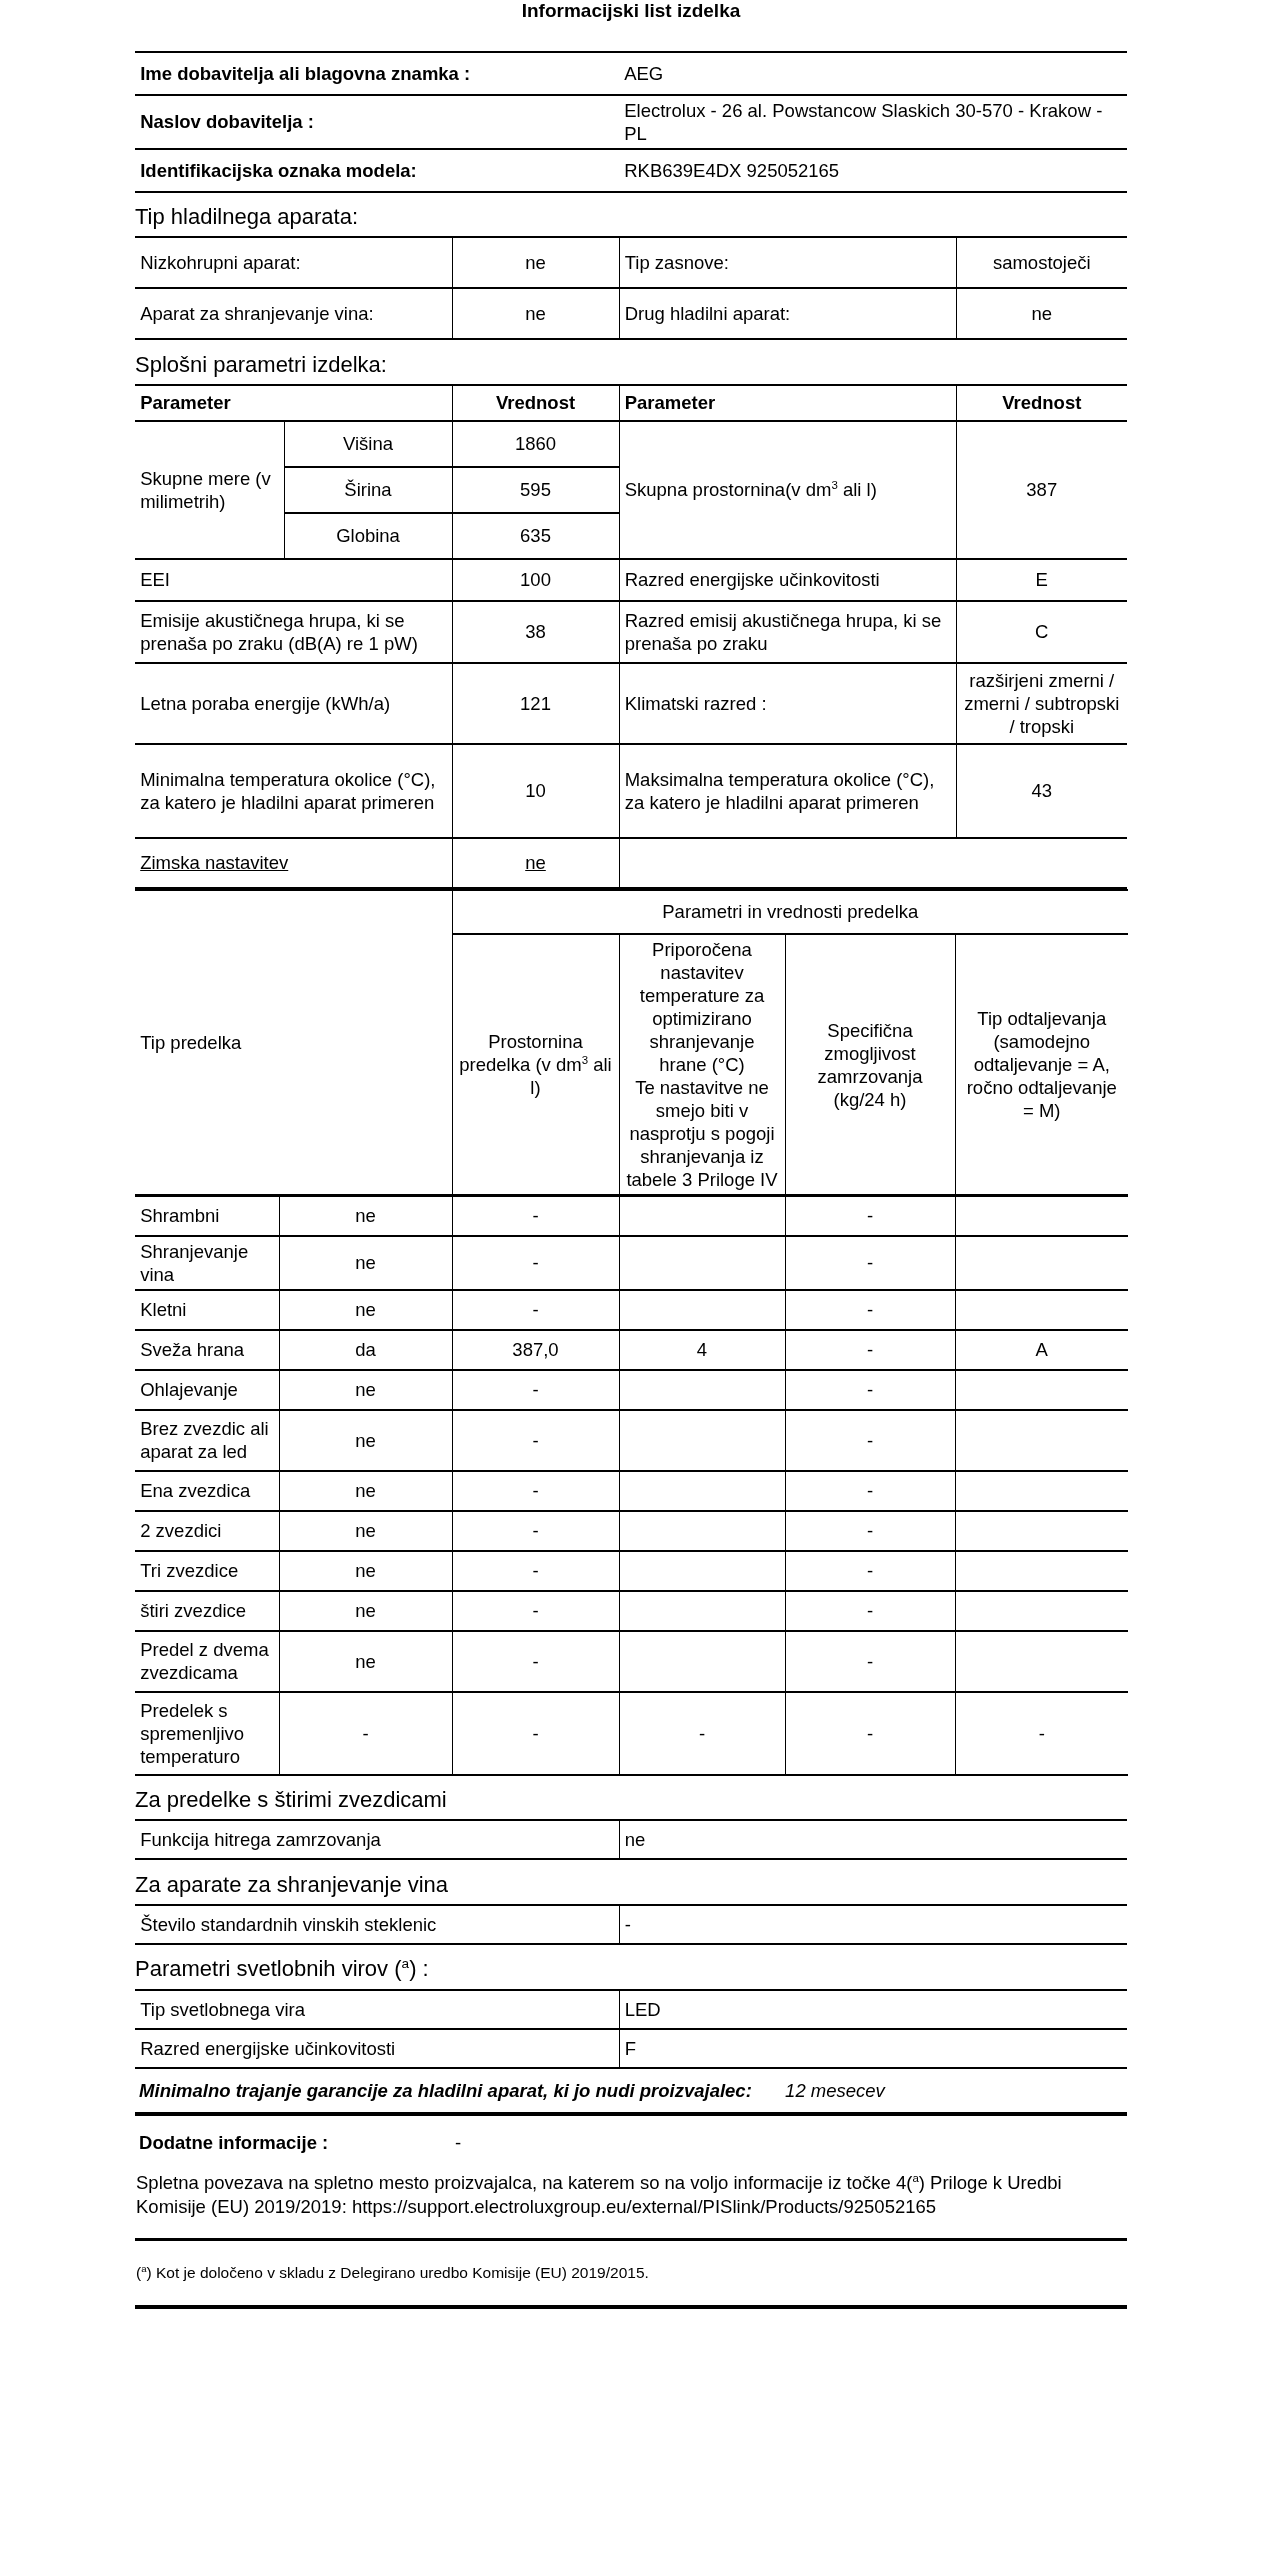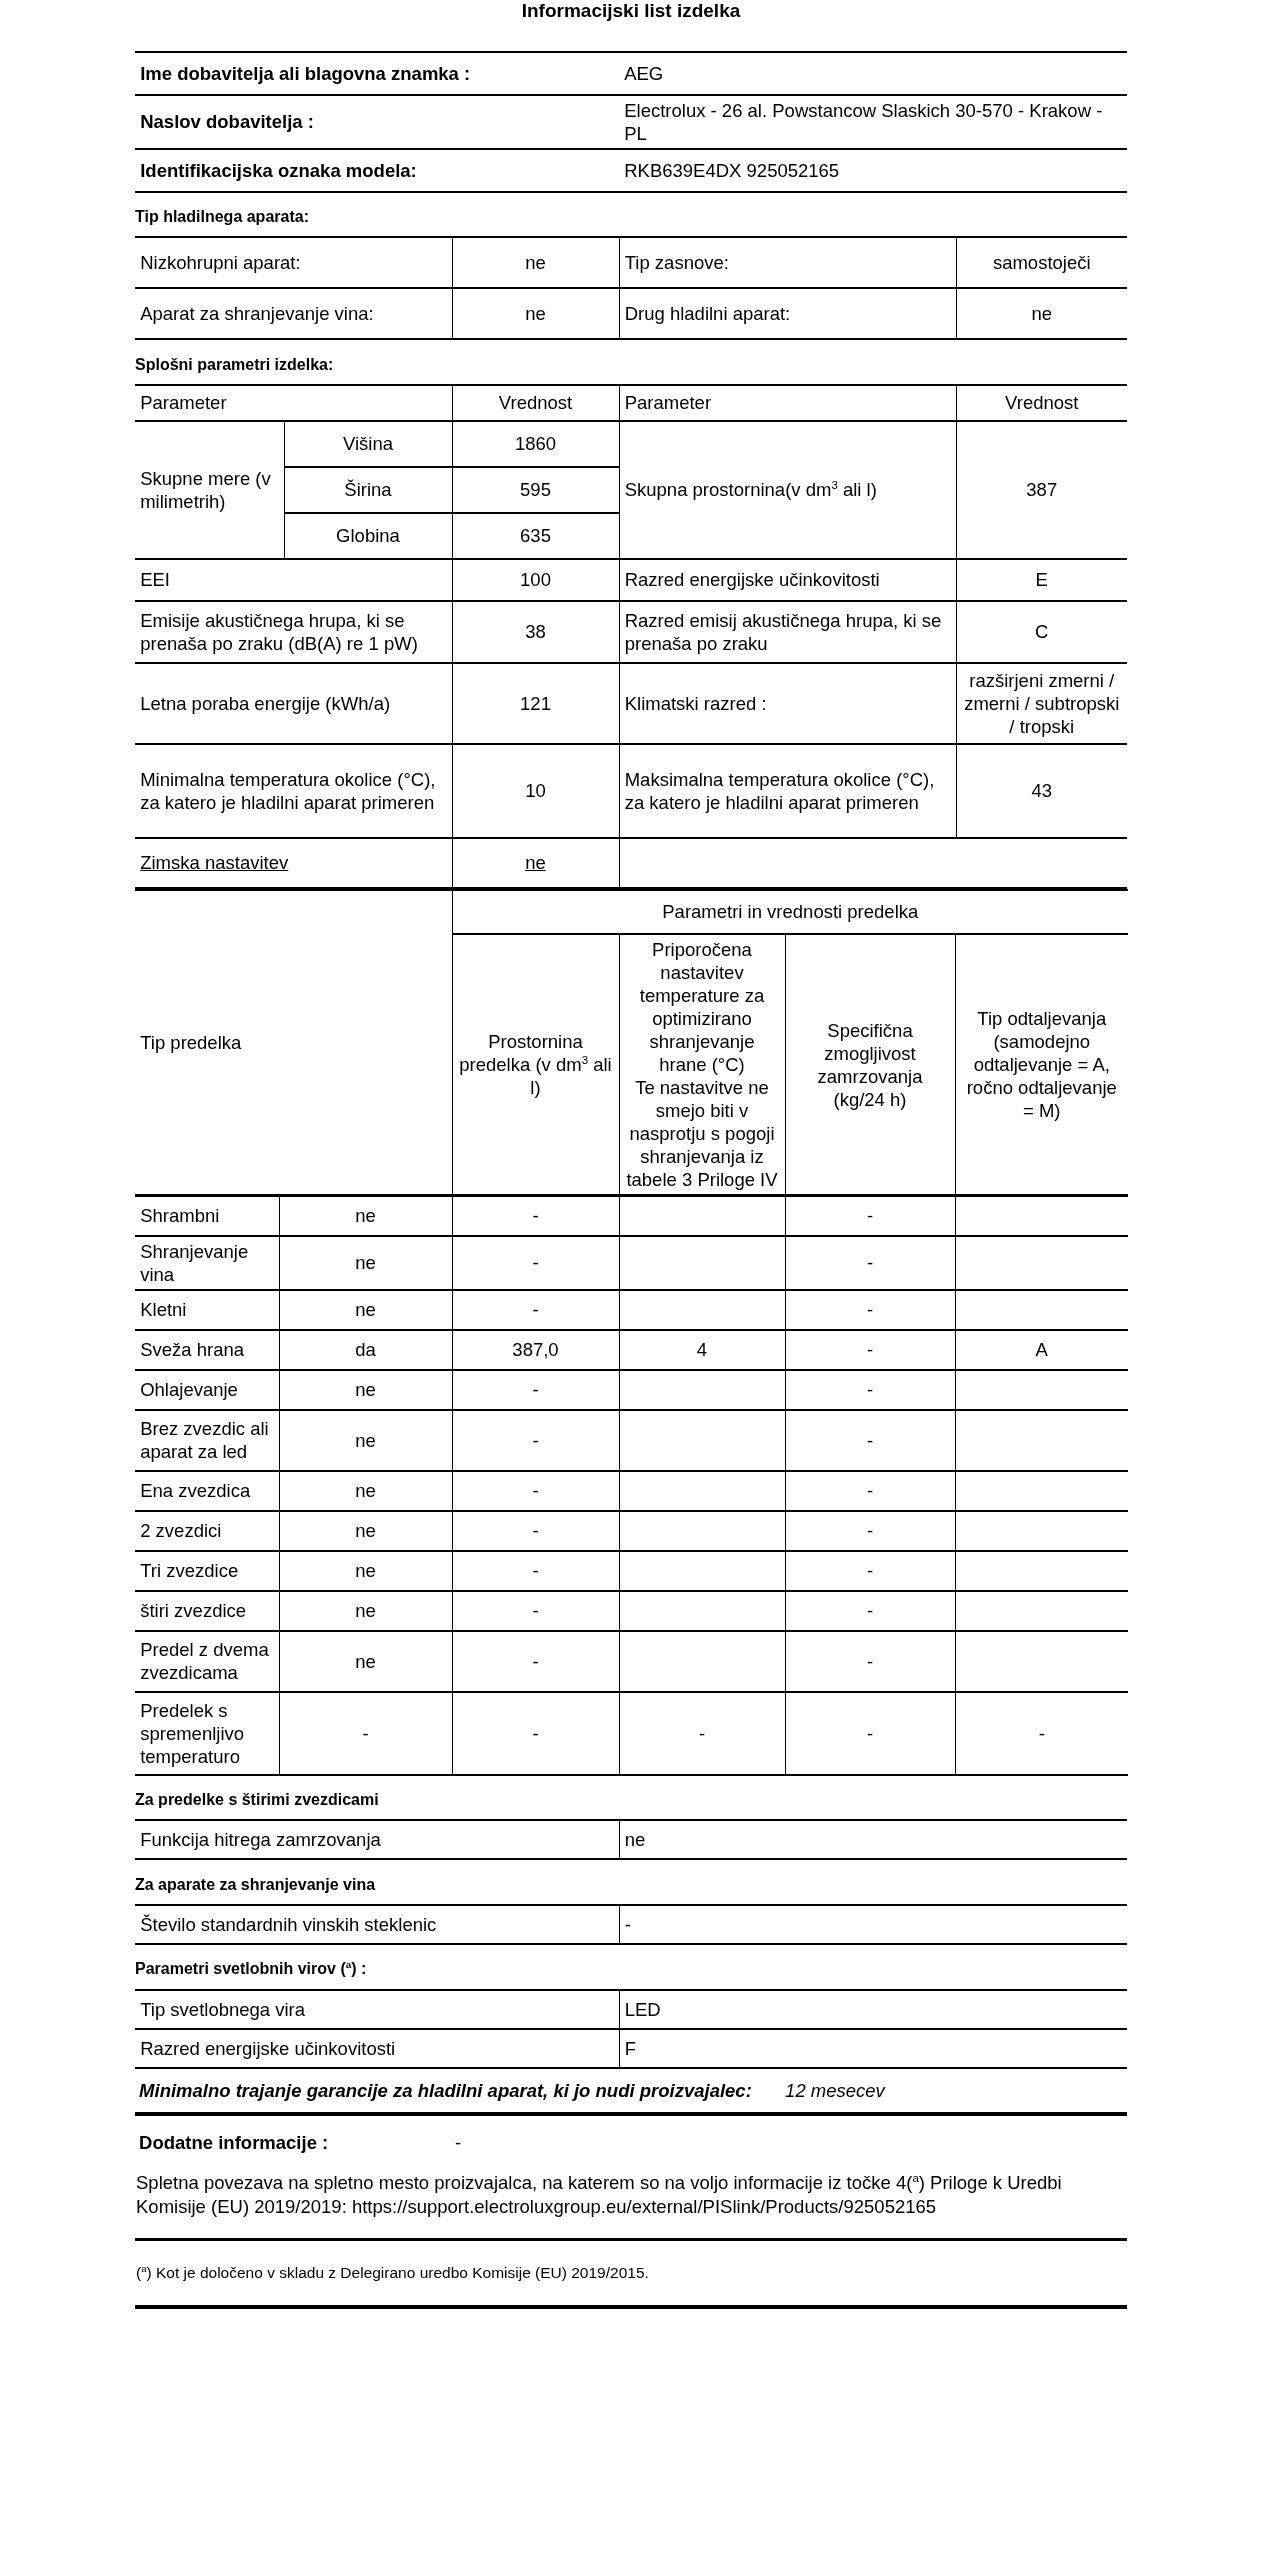--- a/index.html
+++ b/index.html
@@ -5,40 +5,40 @@
   html,body{margin:0;padding:0;background:#fff;}
   .page{
     position:relative;
     width:1278px;height:3614px;
     background:#ffffff;
     font-family:"Liberation Sans","DejaVu Sans",sans-serif;
     font-size:18.5px;color:#000;
   }
   .content{width:992px;margin-left:135px;}
   .doc-title{font-size:19px;font-weight:bold;text-align:center;margin:0;line-height:21.6px;}
-  .section-title{font-size:16px;font-weight:bold;margin:12.4px 0 8.2px 0;line-height:23px;}
+  .section-title{font-size:22px;font-weight:normal;margin:12.4px 0 8.2px 0;line-height:23px;}
   sup{font-size:62%;line-height:0;}
 
   table.doc{border-collapse:collapse;table-layout:fixed;width:992px;}
   table.doc td{
     padding:3.1px 5.2px;vertical-align:middle;line-height:23px;
     border-top:2.6px solid #000;overflow:hidden;
   }
   table.doc{border-bottom:2.6px solid #000;}
   td.bl{border-left:1px solid #000;}
   td.ctr{text-align:center;}
   td.lbl{text-align:left;padding-left:4.1px;}
   .bold{font-weight:bold;}
 
   
   .t-supplier{margin-top:29px;}
   .t-supplier tr{height:43px;}
   
   .t-type tr{height:51px;}
-  .t-general tr.g-head{height:36px;}
+  .t-general tr.g-head{height:36px;font-weight:bold;}
   .t-general tr.g-dim{height:46px;}
   .t-general tr.g-eei{height:42px;}
   .t-general tr.g-emis{height:62px;}
   .t-general tr.g-letna{height:81px;}
   .t-general tr.g-min{height:94px;}
   .t-general tr.g-zim{height:50px;text-decoration:underline;}
   .t-general td{line-height:23px;}
 
   
   .t-comp tr.c-h1{height:44px;}

